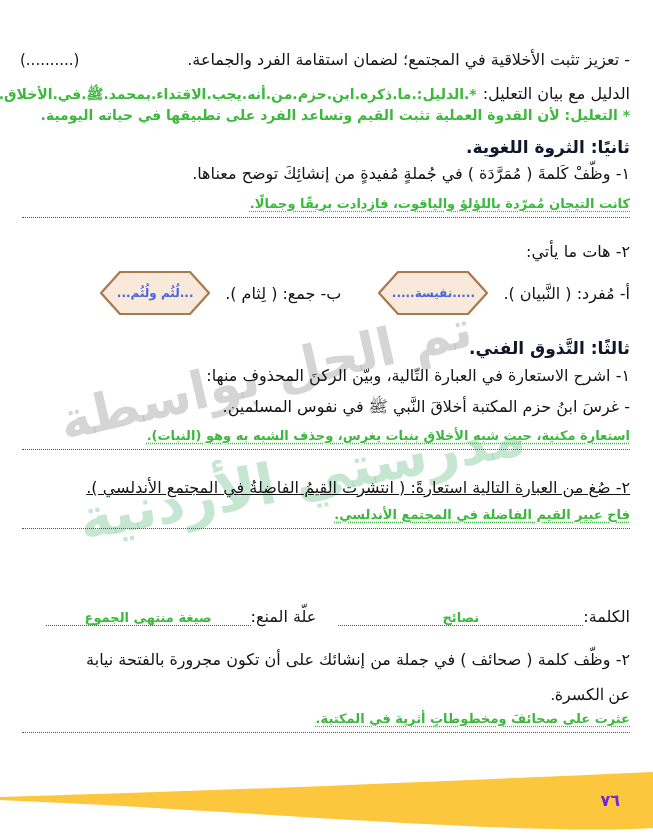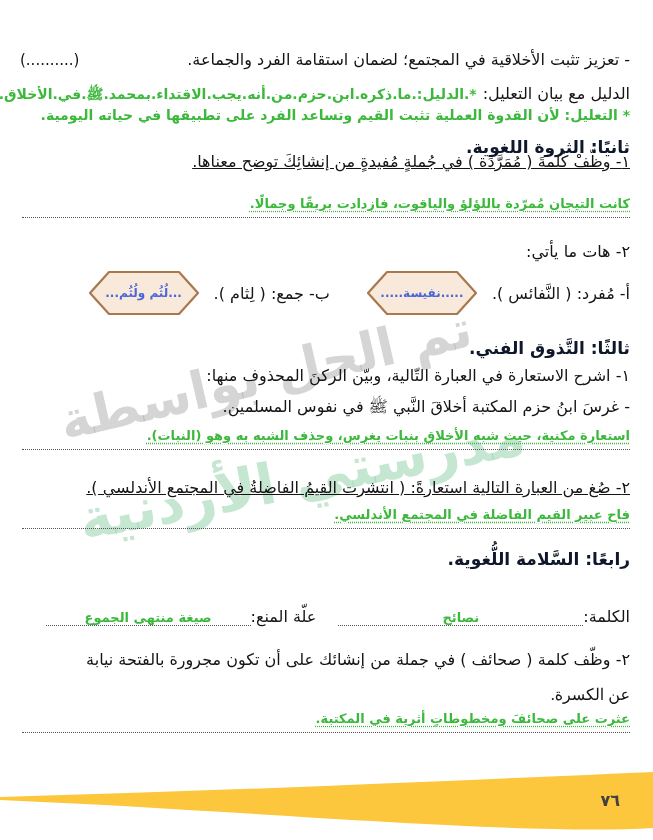--- a/index.html
+++ b/index.html
@@ -31,21 +31,21 @@
     display:inline-flex;justify-content:center;align-items:flex-end;
     border-bottom:1.6px dotted #555;height:20px;
   }
   .wm{position:absolute;z-index:1;white-space:nowrap;pointer-events:none;
       font-weight:bold;transform-origin:center;}
   .wm-gray{top:345px;left:55px;font-size:52px;color:rgba(155,155,155,0.42);transform:rotate(-13deg);}
   .wm-green{top:445px;left:75px;font-size:56px;color:rgba(139,205,163,0.5);transform:rotate(-11deg);}
   .footer-svg{position:absolute;left:0;top:760px;z-index:0;}
   .pagenum{
     position:absolute;top:791px;right:33px;z-index:3;
-    font-size:16px;font-weight:bold;color:#404040;
+    font-size:16px;font-weight:bold;color:#6d28d9;
   }
 </style>
 </head>
 <body>
 
 <div class="page">
 
   <div class="wm wm-gray">تم الحل بواسطة</div>
   <div class="wm wm-green">مدرستي الأردنية</div>
 
@@ -55,29 +55,29 @@
   </div>
 
   <div class="blk dalil-row" style="top:84px;">
     <span class="q">الدليل مع بيان التعليل:</span>
     <span class="g g-sm">*.الدليل:.ما.ذكره.ابن.حزم.من.أنه.يجب.الاقتداء.بمحمد.ﷺ.في.الأخلاق.والسيرة.</span>
   </div>
 
   <div class="blk g g-sm" style="top:107px;white-space:nowrap;">* التعليل: لأن القدوة العملية تثبت القيم وتساعد الفرد على تطبيقها في حياته اليومية.</div>
 
   <div class="blk sec-h" style="top:137px;">ثانيًا: الثروة اللغوية.</div>
-  <div class="blk q" style="top:152px;text-decoration:underline;">١- وظّفْ كَلمةَ ( مُمَرَّدَة ) في جُملةٍ مُفيدةٍ من إنشائِكَ توضح معناها.</div>
+  <div class="blk q" style="top:164px;">١- وظّفْ كَلمةَ ( مُمَرَّدَة ) في جُملةٍ مُفيدةٍ من إنشائِكَ توضح معناها.</div>
   <div class="blk ansline" style="top:193px;">
     <span class="g g-md">كانت التيجان مُمرّدة باللؤلؤ والياقوت، فازدادت بريقًا وجمالًا.</span>
   </div>
 
   <div class="blk q" style="top:242px;">٢- هات ما يأتي:</div>
 
   <div class="blk hexrow" style="top:270px;">
-    <span class="q">أ- مُفرد: ( النَّفائس ).</span>
+    <span class="q">أ- مُفرد: ( النَّبيان ).</span>
     <span class="hex">
       <svg width="112" height="46" viewBox="0 0 112 46">
         <polygon points="2,23 21,2 91,2 110,23 91,44 21,44" fill="#f8e9da" stroke="#a8784e" stroke-width="2.2" stroke-linejoin="round"></polygon>
       </svg>
       <span class="hex-label">.....نفيسة.....</span>
     </span>
     <span class="q" style="margin-right:22px;">ب- جمع: ( لِثام ).</span>
     <span class="hex">
       <svg width="112" height="46" viewBox="0 0 112 46">
         <polygon points="2,23 21,2 91,2 110,23 91,44 21,44" fill="#f8e9da" stroke="#a8784e" stroke-width="2.2" stroke-linejoin="round"></polygon>
@@ -91,21 +91,20 @@
   <div class="blk q" style="top:397px;">- غرسَ ابنُ حزم المكتبة أخلاقَ النَّبي ﷺ في نفوس المسلمين.</div>
   <div class="blk ansline" style="top:425px;">
     <span class="g g-md">استعارة مكنية، حيث شبه الأخلاق بنبات يغرس، وحذف الشبه به وهو (النبات).</span>
   </div>
 
   <div class="blk q" style="top:478px;text-decoration:underline;">٢- صُغ من العبارة التالية استعارةً: ( انتشرت القيمُ الفاضلةُ في المجتمع الأندلسي ).</div>
   <div class="blk ansline" style="top:504px;">
     <span class="g g-md">فاح عبير القيم الفاضلة في المجتمع الأندلسي.</span>
   </div>
 
-  <div class="blk sec-h" style="top:549px;">رابعًا: السَّلامة اللُّغوية.</div>
 
   <div class="blk fillrow" style="top:605px;">
     <span class="q">الكلمة:</span>
     <span class="dotline" style="width:245px;margin-left:8px;">
       <span class="g g-md">نصائح</span>
     </span>
     <span class="q" style="margin-right:14px;">علّة المنع:</span>
     <span class="dotline" style="width:205px;">
       <span class="g g-md">صيغة منتهى الجموع</span>
     </span>

